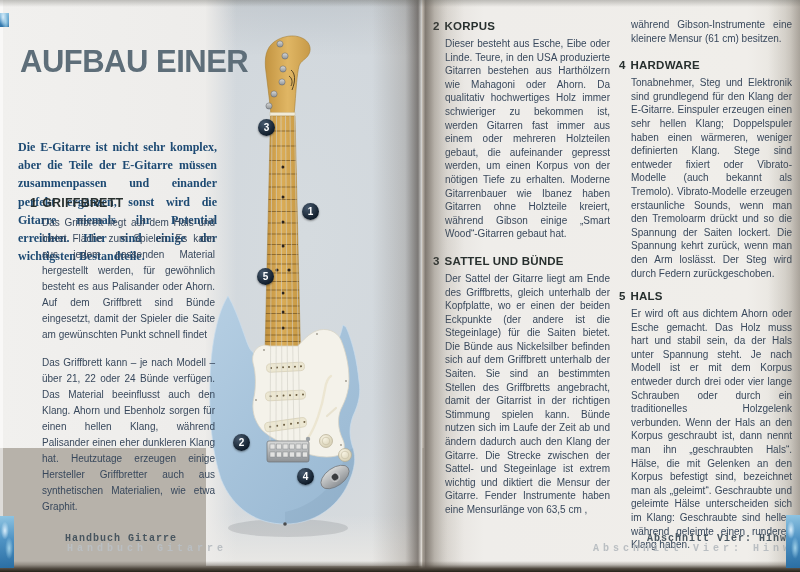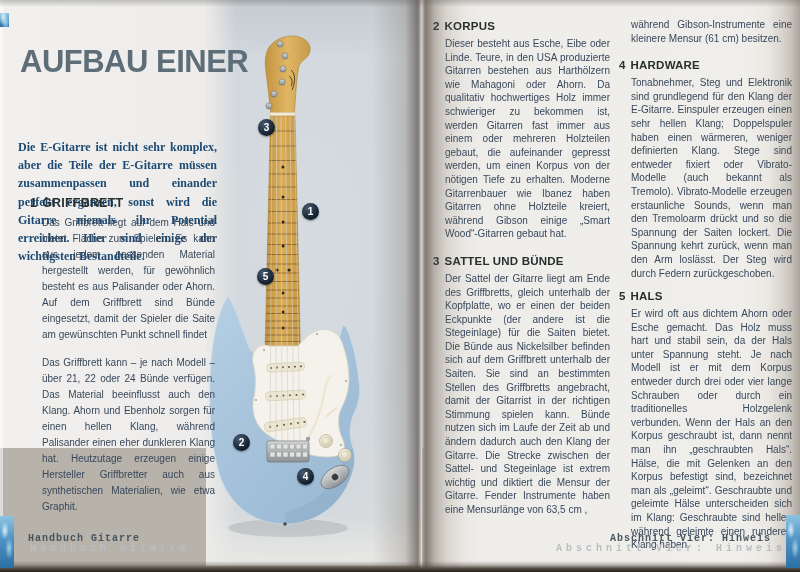--- a/index.html
+++ b/index.html
@@ -51,21 +51,21 @@
   .col2{left:195px;width:173px;}
   .col .sec h2{font-size:11.5px;}
   .col p{font-size:10px;line-height:1.36;}
   .col .sec p{margin:0 0 10px 12px;}
   .cont{margin:0 0 12px 12px;text-align:justify;hyphens:auto;color:#38485c;}
   .s2{margin-top:20px;} .s3{margin-top:14px;} .s4{margin-top:14px;} .s5{margin-top:3px;}
   .cont-wrap{margin-top:18px;}
 
   
   .footer{position:absolute;font-family:"Liberation Mono",monospace;font-weight:bold;
-    font-size:10px;letter-spacing:1px;color:#47555f;white-space:nowrap;z-index:4;}
+    font-size:10px;letter-spacing:1px;color:#47555f;white-space:nowrap;z-index:4;margin-left:37px;}
   .footer.ghost{color:#b9bec2;letter-spacing:4px;}
   .f-left{left:28px;top:533px;} .f-left-ghost{left:30px;top:543px;}
   .f-right{left:610px;top:533px;} .f-right-ghost{left:556px;top:543px;}
 
   
   .figure{position:absolute;left:206px;top:0;width:216px;height:566px;z-index:2;
     background:radial-gradient(120% 85% at 46% 42%,#d5dbdf 0%,#d2d8dd 45%,#d9dcde 72%,#e3e3e1 90%,#eceae7 100%);}
   .figure::before{content:"";position:absolute;inset:0;
     background:linear-gradient(90deg,#ecebe9 0%,rgba(236,235,233,0) 14%),
                linear-gradient(180deg,rgba(140,150,160,.22),rgba(140,150,160,0) 10%),

